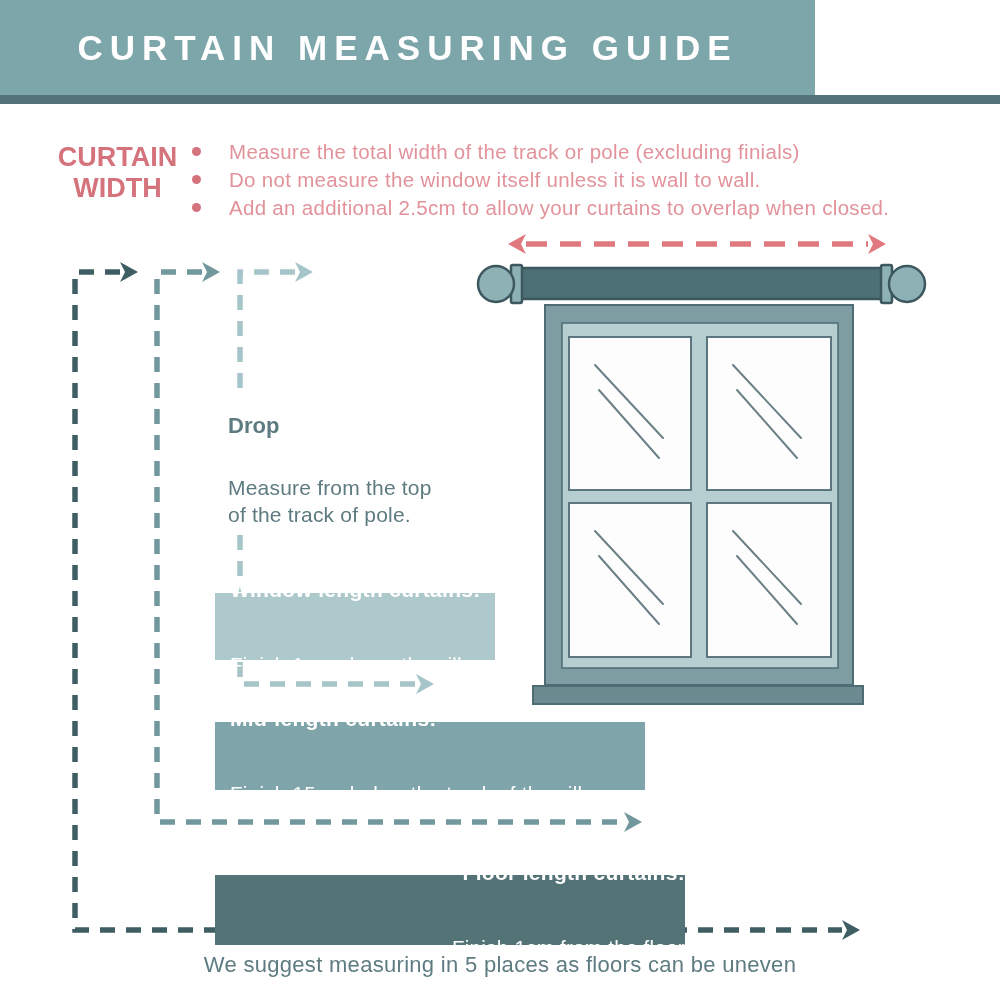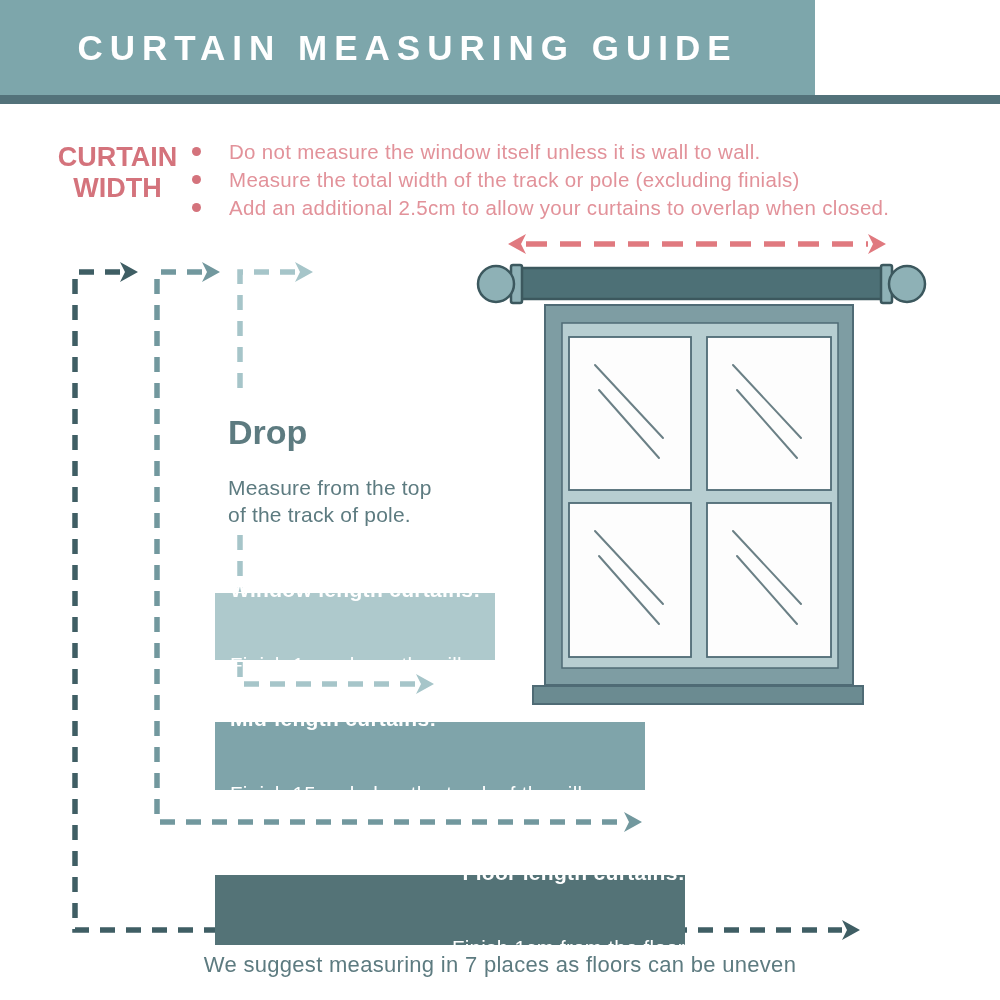--- a/index.html
+++ b/index.html
@@ -35,21 +35,21 @@
     width:9px;height:9px;border-radius:50%;background:var(--pink-heading);
     margin:9px 28px 0 0;flex:0 0 9px;
   }
   .btext{
     color:var(--pink-text);font-size:20.5px;line-height:28px;white-space:nowrap;
     letter-spacing:0.3px;
   }
   
   .drop-title{
     position:absolute;left:228px;top:413px;color:var(--teal-text);
-    font-size:34px;font-weight:bold;text-align:center;
+    font-size:22px;font-weight:bold;text-align:center;
   }
   .drop-desc{
     position:absolute;left:228px;top:462px;width:215px;color:var(--teal-text);
     font-size:21px;line-height:27px;letter-spacing:0.2px;margin-top:12px;
   }
   
   .lenbox{
     position:absolute;color:var(--box-text);
     display:flex;flex-direction:column;justify-content:center;
     padding-left:15px;box-sizing:border-box;gap:48px;
@@ -148,25 +148,25 @@
       </g>
       <rect class="win-sill" x="533" y="686" width="330" height="18"></rect>
     </g>
   </svg>
 
   <div class="cw-label">CURTAIN WIDTH</div>
 
   <ul class="bullets">
     <li>
       <span class="dot"></span>
-      <span class="btext">Do not measure the window itself unless it is wall to wall.</span>
+      <span class="btext">Measure the total width of the track or pole (excluding finials)</span>
     </li>
     <li>
       <span class="dot"></span>
-      <span class="btext">Measure the total width of the track or pole (excluding finials)</span>
+      <span class="btext">Do not measure the window itself unless it is wall to wall.</span>
     </li>
     <li>
       <span class="dot"></span>
       <span class="btext">Add an additional 2.5cm to allow your curtains to overlap when closed.</span>
     </li>
   </ul>
 
   <div class="drop-title">Drop</div>
   <div class="drop-desc">Measure from the top of the track of pole.</div>
 
@@ -178,14 +178,14 @@
   <div class="lenbox box2">
     <div class="box-title">Mid-length curtains:</div>
     <div class="box-detail">Finish 15cm below the track of the sill</div>
   </div>
 
   <div class="lenbox box3">
     <div class="box-title">Floor length curtains:</div>
     <div class="box-detail">Finish 1cm from the floor</div>
   </div>
 
-  <div class="footer-note">We suggest measuring in 7 places as floors can be uneven</div>
+  <div class="footer-note">We suggest measuring in 5 places as floors can be uneven</div>
 </div>
 
 </body></html>

